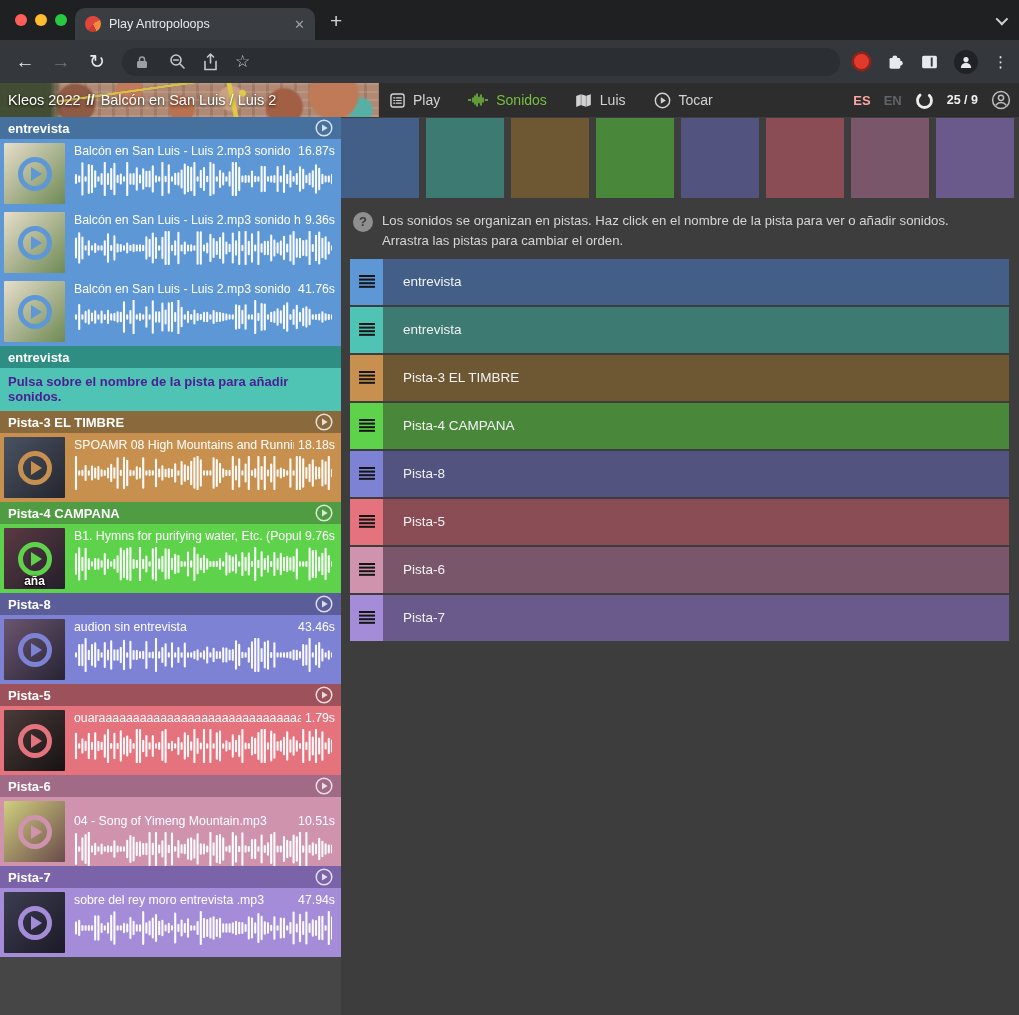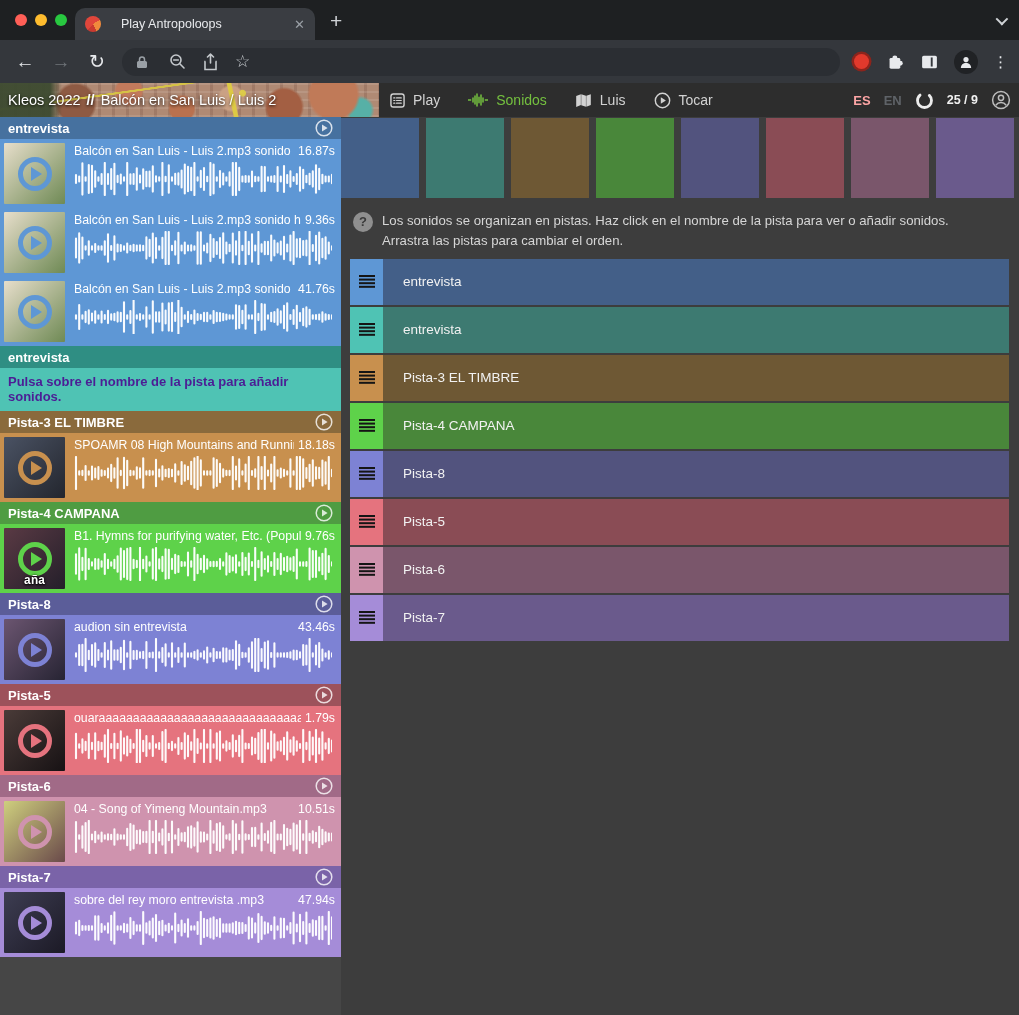--- a/index.html
+++ b/index.html
@@ -6,21 +6,21 @@
   html,body { width:1019px; height:1015px; overflow:hidden; background:#3d3d3d;
               font-family:"Liberation Sans", sans-serif; }
   .window { width:1019px; height:1015px; display:flex; flex-direction:column; }
 
   
   .tabstrip { height:40px; background:#1e2022; position:relative; flex:none; }
   .lights { position:absolute; left:15px; top:14px; display:flex; gap:8px; }
   .light { width:12px; height:12px; border-radius:50%; }
   .tab { position:absolute; left:75px; top:8px; width:240px; height:32px;
          background:#3a3d42; border-radius:10px 10px 0 0; display:flex;
-         align-items:center; padding:0 10px; gap:20px; }
+         align-items:center; padding:0 10px; gap:8px; }
   .favicon { width:16px; height:16px; border-radius:50%; flex:none;
              background:conic-gradient(from 220deg,#e0463b 0 55%,#f08a3c 55% 82%,#c93a30 82%); }
   .tabtitle { color:#e8eaed; font-size:12.5px; flex:1; white-space:nowrap; overflow:hidden; }
   .tabclose { color:#9aa0a6; font-size:13px; cursor:default; }
   .newtab { position:absolute; left:330px; top:9px; color:#cfd2d6; font-size:21px; font-weight:300; }
   .strip-chev { position:absolute; right:14px; top:16px; width:9px; height:9px;
                 border-right:2px solid #cfd2d6; border-bottom:2px solid #cfd2d6;
                 transform:rotate(45deg) translateY(-2px); }
   .toolbar { height:43px; background:#34373c; display:flex; align-items:center;
              padding:0 10px; flex:none; }
@@ -322,21 +322,21 @@
         <div class="sec-head" style="background: rgb(79, 156, 66);">
           <span class="sec-title">Pista-4 CAMPANA</span>
           <span class="sec-play">
             <svg width="18" height="18" viewBox="0 0 18 18">
               <circle cx="9" cy="9" r="7.8" fill="none" stroke="rgba(255,255,255,.88)" stroke-width="1.5"></circle>
               <path d="M7 5.6 12.6 9 7 12.4z" fill="rgba(255,255,255,.88)"></path>
             </svg>
           </span>
         </div>
         <div class="clip" style="background: rgb(94, 210, 74);">
-          <div class="thumb" style="background: linear-gradient(135deg, rgb(90, 58, 68), rgb(36, 31, 42)); font-family: Liberation Mono, monospace;">
+          <div class="thumb" style="background: linear-gradient(135deg, rgb(90, 58, 68), rgb(36, 31, 42));">
             <div class="playov">
               <div class="ring" style="border-color: rgb(94, 210, 74);">
                 <div class="tri" style="border-left-color: rgb(94, 210, 74);"></div>
               </div>
             </div>
             <span class="thumb-label">aña</span>
           </div>
           <div class="clipmeta">
             <div class="cliptop">
               <span class="cliptitle">B1. Hymns for purifying water, Etc. (Popular...</span>
@@ -403,21 +403,21 @@
         </div>
         <div class="sec-head" style="background: rgb(161, 106, 135);">
           <span class="sec-title">Pista-6</span>
           <span class="sec-play">
             <svg width="18" height="18" viewBox="0 0 18 18">
               <circle cx="9" cy="9" r="7.8" fill="none" stroke="rgba(255,255,255,.88)" stroke-width="1.5"></circle>
               <path d="M7 5.6 12.6 9 7 12.4z" fill="rgba(255,255,255,.88)"></path>
             </svg>
           </span>
         </div>
-        <div class="clip" style="background: rgb(207, 147, 174);">
+        <div class="clip" style="background: rgb(207, 147, 174); align-items: flex-end;">
           <div class="thumb" style="background: linear-gradient(135deg, rgb(207, 207, 126), rgb(106, 74, 74));">
             <div class="playov">
               <div class="ring" style="border-color: rgb(207, 147, 174);">
                 <div class="tri" style="border-left-color: rgb(207, 147, 174);"></div>
               </div>
             </div>
           </div>
           <div class="clipmeta">
             <div class="cliptop">
               <span class="cliptitle">04 - Song of Yimeng Mountain.mp3</span>

